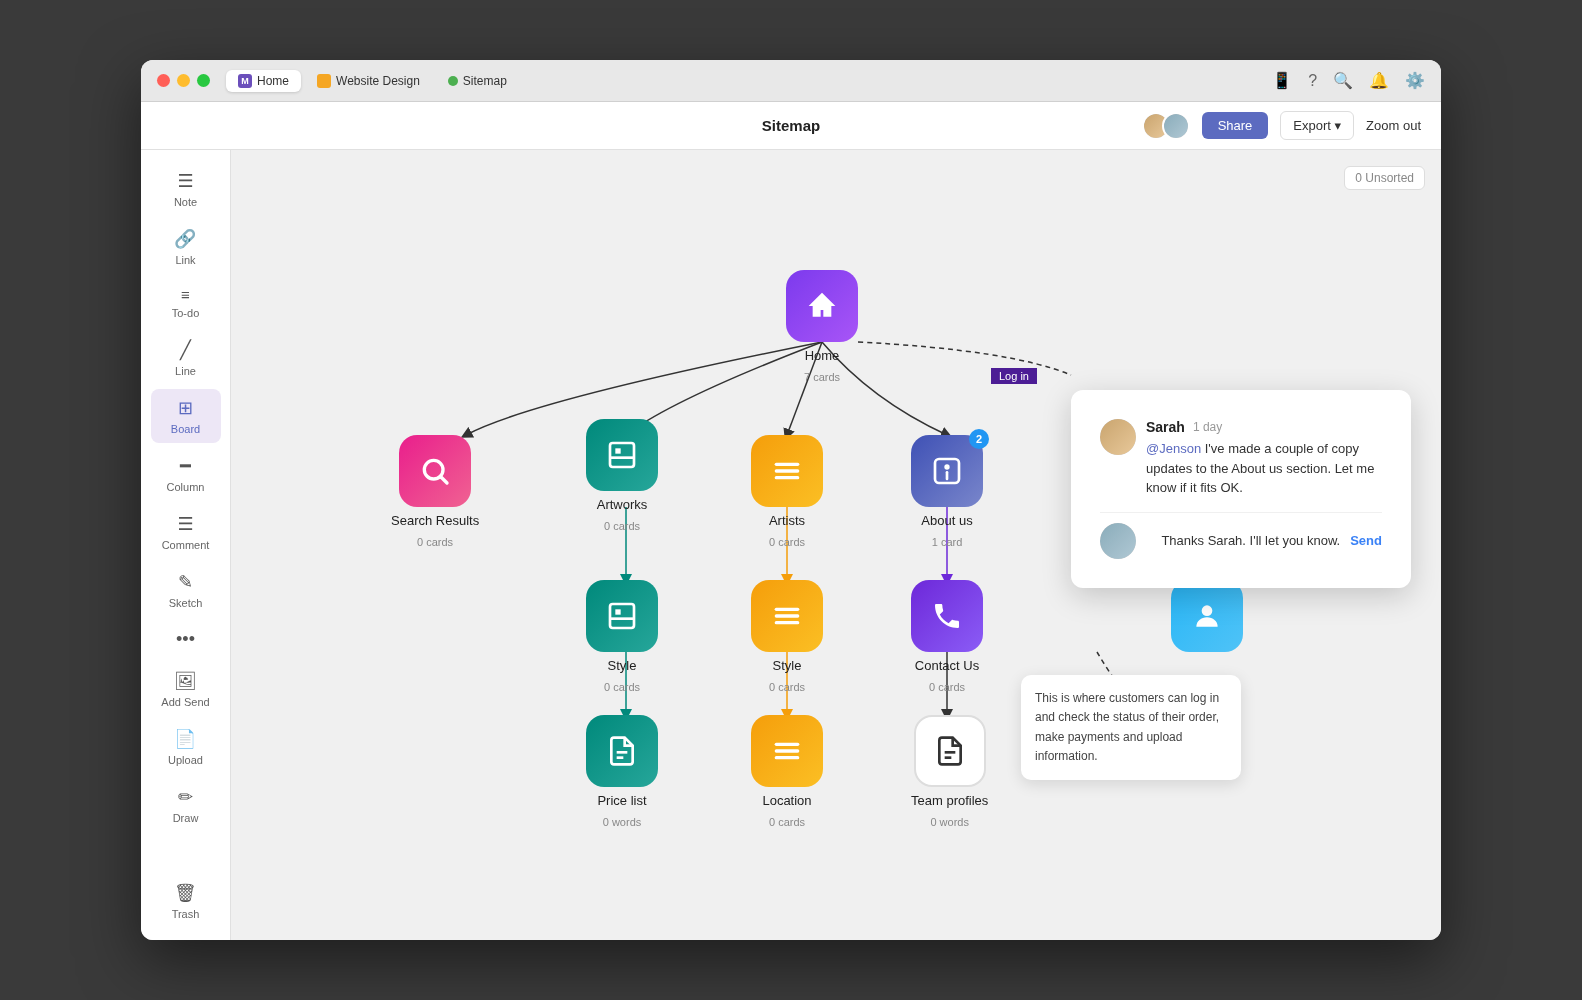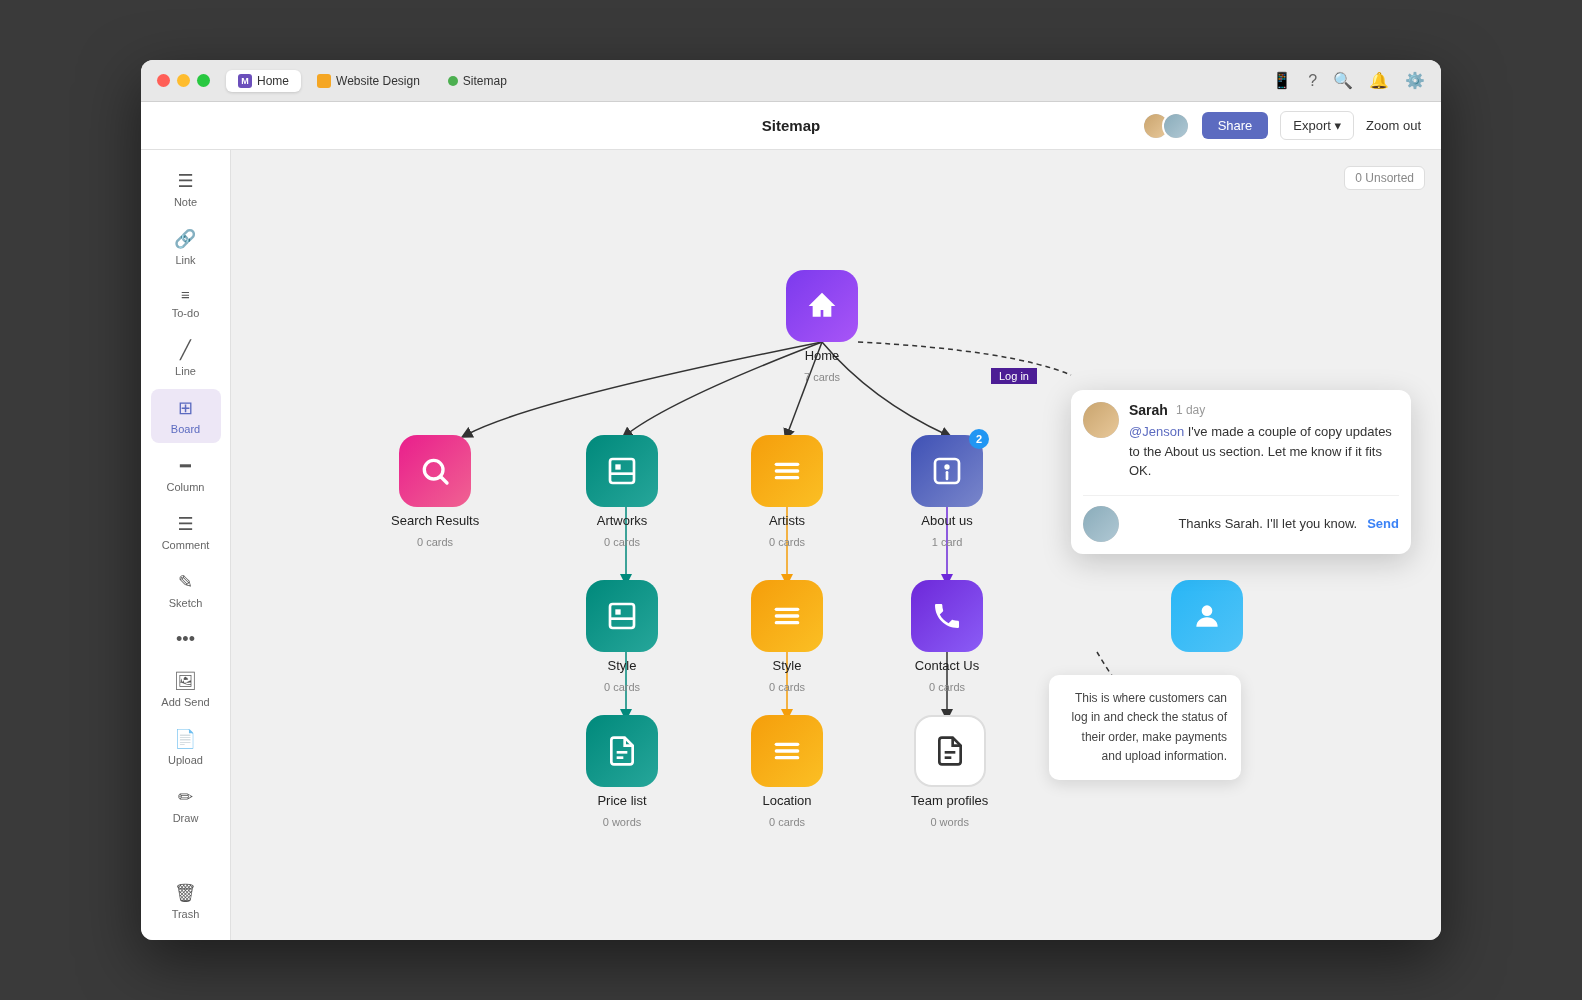--- a/index.html
+++ b/index.html
@@ -159,51 +159,50 @@
 
     
     .comment-popup {
       position: absolute;
       top: 240px;
       right: 30px;
       width: 340px;
       background: white;
       border-radius: 12px;
       box-shadow: 0 8px 30px rgba(0,0,0,0.18);
-      padding: 12px;
+      padding: 29px;
       z-index: 100;
     }
     .comment-item { display: flex; gap: 10px; margin-bottom: 14px; }
     .comment-avatar { width: 36px; height: 36px; border-radius: 50%; background: #ccc; flex-shrink: 0; overflow: hidden; }
     .comment-body { flex: 1; }
     .comment-header { display: flex; align-items: center; gap: 8px; margin-bottom: 4px; }
     .comment-author { font-size: 14px; font-weight: 600; color: #222; }
     .comment-time { font-size: 12px; color: #999; }
     .comment-text { font-size: 13px; color: #333; line-height: 1.5; }
     .mention { color: #5c6bc0; font-weight: 500; }
     .comment-divider { height: 1px; background: #f0f0f0; margin: 10px 0; }
     .reply-row { display: flex; gap: 10px; align-items: center; }
     .reply-text { font-size: 13px; color: #333; flex: 1; text-align: right; }
     .send-btn { background: none; border: none; color: #3b82f6; font-size: 13px; font-weight: 600; cursor: pointer; }
 
     
     .note-popup {
       position: absolute;
       bottom: 160px;
       right: 200px;
-      width: 192px;
+      width: 220px;
       background: white;
       border-radius: 10px;
       box-shadow: 0 4px 16px rgba(0,0,0,0.12);
       padding: 14px;
       font-size: 12px;
       color: #444;
       line-height: 1.6;
       z-index: 50;
-      text-align: right;
     }
 
     
     .login-label {
       position: absolute;
       background: #4c1d95;
       color: white;
       font-size: 11px;
       padding: 2px 8px;
       border-radius: 0;
@@ -381,21 +380,21 @@
         <div class="node-icon" style="background: linear-gradient(135deg, #e91e8c, #f06292);">
           <svg width="32" height="32" viewBox="0 0 24 24" fill="white">
               <circle cx="11" cy="11" r="7" stroke="white" stroke-width="2.5" fill="none"></circle>
               <line x1="16.5" y1="16.5" x2="21" y2="21" stroke="white" stroke-width="2.5" stroke-linecap="round"></line>
             </svg>
         </div>
         <span class="node-label">Search Results</span>
         <span class="node-sub">0 cards</span>
       </div>
 
-      <div class="node" style="left:355px; top:285px;">
+      <div class="node" style="left:355px; top:269px;">
         <div class="node-icon" style="background: linear-gradient(135deg, #00897b, #26a69a);">
           <svg width="32" height="32" viewBox="0 0 24 24" fill="white">
               <rect x="3" y="3" width="18" height="18" rx="2" stroke="white" stroke-width="2" fill="none"></rect>
               <rect x="7" y="7" width="4" height="4" fill="white"></rect>
               <line x1="3" y1="14" x2="21" y2="14" stroke="white" stroke-width="2"></line>
             </svg>
         </div>
         <span class="node-label">Artworks</span>
         <span class="node-sub">0 cards</span>
       </div>

